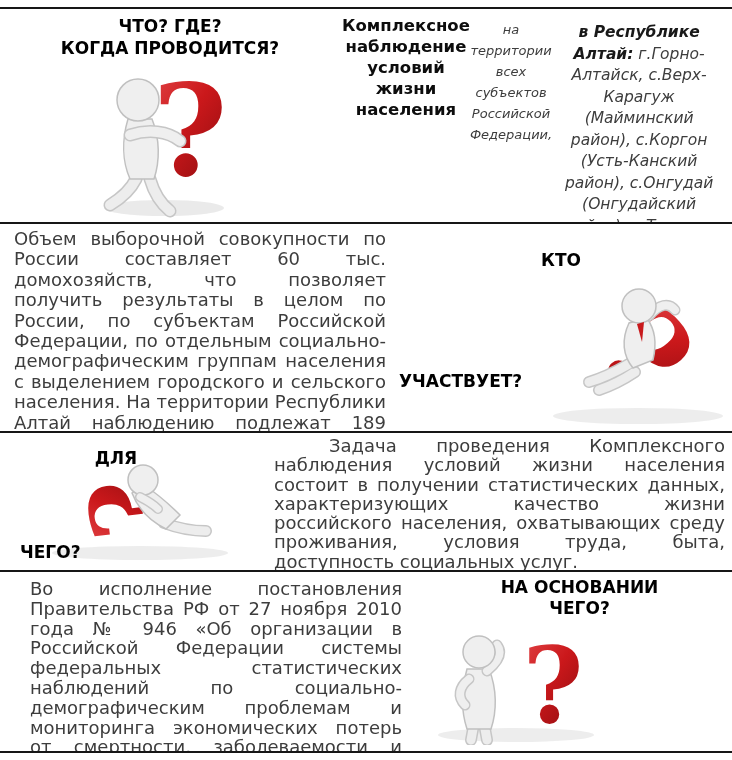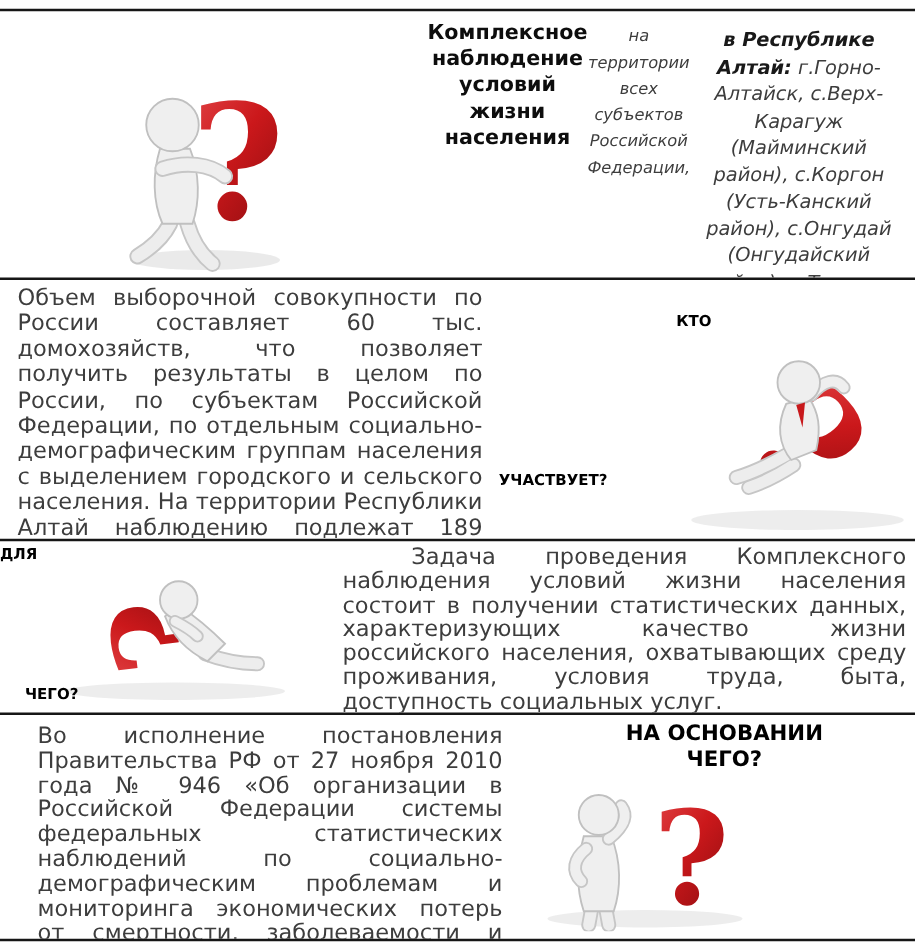--- a/index.html
+++ b/index.html
@@ -28,29 +28,29 @@
   }
   .territory { margin-top:10px; text-align:center; font-style:italic; font-size:13px; line-height:21px; }
   .altai { margin-top:13px; text-align:center; font-style:italic; font-size:15.5px; line-height:21.5px; }
   .altai-intro { font-weight:700; color:#191919; }
 
   
   .sec2 { height:207px; }
   .s2-left { width:395px; padding:5px 9px 0 14px; }
   .just { text-align:justify; font-size:18px; line-height:20.4px; color:#3d3d3d; }
   .s2-right { flex:1; position:relative; }
-  .lbl { font-weight:700; font-size:12px; color:#000; }
+  .lbl { font-weight:700; font-size:17px; color:#000; }
   .who-top { position:absolute; left:146px; top:26px; }
   .who-bottom { position:absolute; left:4px; bottom:40px; }
   .fig-who { position:absolute; left:138px; top:44px; }
 
   
   .sec3 { height:137px; }
   .s3-left { width:272px; position:relative; }
-  .why-top { position:absolute; top:3px; left:0; right:40px; }
+  .why-top { position:absolute; top:15px; left:0; right:40px; text-align:center; }
   .why-bottom { position:absolute; left:20px; bottom:8px; }
   .fig-why { position:absolute; left:40px; top:18px; }
   .s3-right { flex:1; padding:3px 7px 0 2px; }
   .s3-right p { text-indent:55px; line-height:19.3px; }
 
   
   .sec4 { height:179px;margin-left:16px; }
   .s4-left { width:395px; padding:7px 9px 0 14px; }
   .s4-left p { line-height:19.8px; }
   .s4-right { flex:1; display:flex; flex-direction:column; }
@@ -61,20 +61,22 @@
   .fig-basis { margin-top:8px; margin-left:10px; }
 </style>
 </head>
 <body>
 
 <div class="page">
   <div class="rule top"></div>
 
   <section class="sec1">
     <div class="s1-left">
+      <h2>ЧТО? ГДЕ?
+КОГДА ПРОВОДИТСЯ?</h2>
       <div class="fig-what">
         <svg width="175" height="168" viewBox="0 0 175 168">
           <defs>
             <linearGradient id="g1" x1="0" y1="0" x2="0.7" y2="1">
               <stop offset="0" stop-color="#e4494b"></stop>
                 <stop offset="0.5" stop-color="#cb181b"></stop>
                 <stop offset="1" stop-color="#8f0d10"></stop>
             </linearGradient>
           </defs>
           <ellipse cx="92" cy="155" rx="60" ry="8" fill="#d9d9d9" opacity="0.55"></ellipse>

